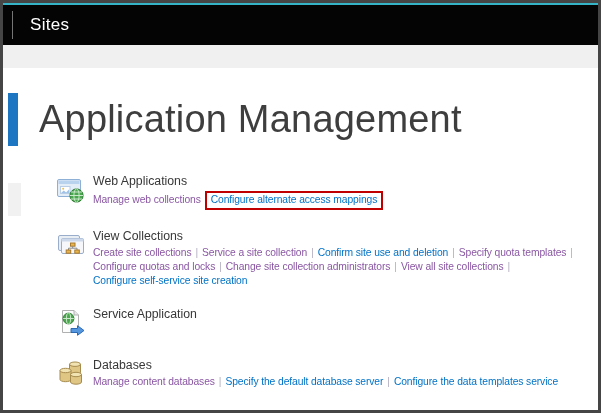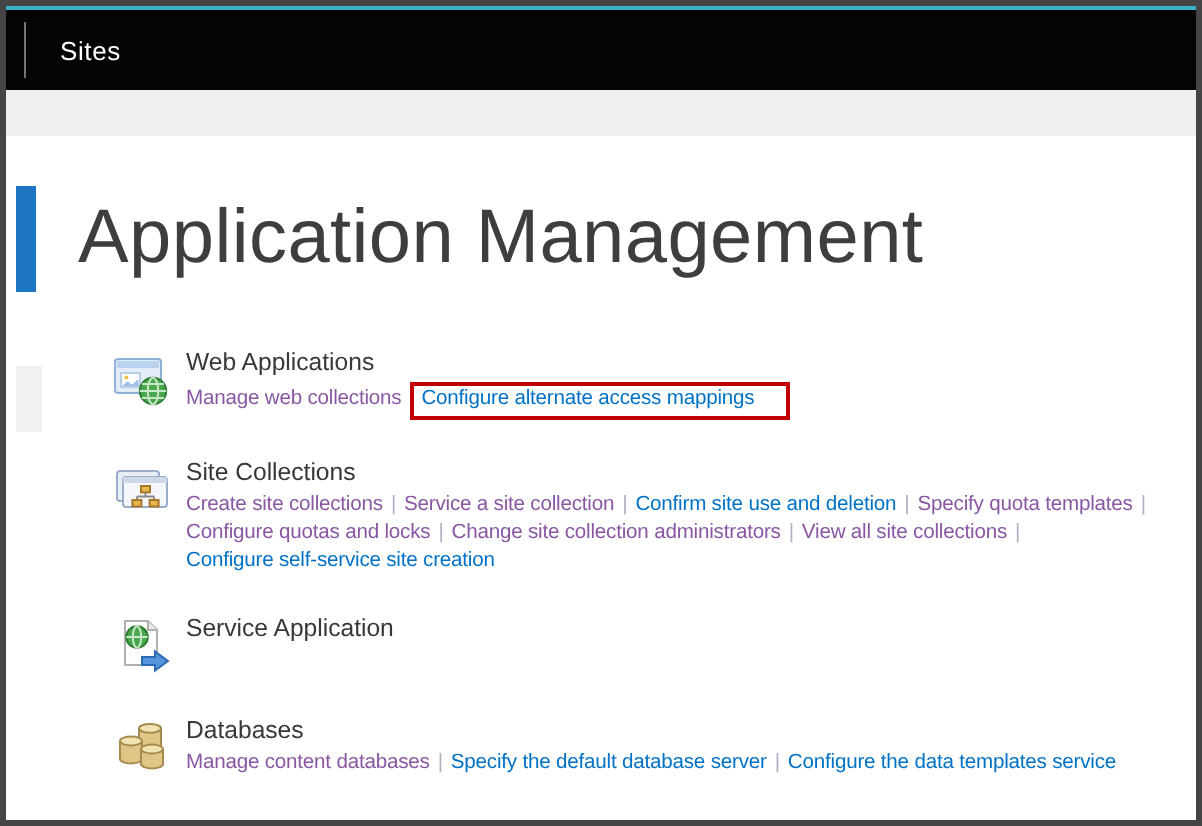--- a/index.html
+++ b/index.html
@@ -2,39 +2,39 @@
 <html><head>
 <meta charset="utf-8">
 <style>
   html,body{margin:0;padding:0;background:#fff;}
   body{font-family:"Liberation Sans","DejaVu Sans",sans-serif;}
   .frame{position:relative;width:601px;height:413px;box-sizing:border-box;
          border:3px solid #454545;background:#fff;overflow:hidden;}
   .teal-line{height:2px;background:#35b4c7;}
   .header-bar{position:relative;height:40px;background:#040404;display:flex;align-items:center;}
   .header-divider{position:absolute;left:9px;top:6px;width:1px;height:28px;background:rgba(255,255,255,.45);}
-  .header-title{color:#ffffff;font-size:13px;margin-left:27px;letter-spacing:.3px;}
+  .header-title{color:#ffffff;font-size:17px;margin-left:27px;letter-spacing:.3px;}
   .subbar{height:23px;background:#f0f0f0;}
   .accent-bar{position:absolute;left:5px;top:90px;width:10px;height:53px;background:#1d76c2;}
   .left-strip{position:absolute;left:5px;top:180px;width:13px;height:33px;background:#f1f1f1;}
   .page-title{position:absolute;left:36px;top:95px;margin:0;font-size:38px;font-weight:300;
               color:#3e3e3e;letter-spacing:.2px;white-space:nowrap;}
   .sections{position:absolute;left:52px;top:171px;right:3px;}
   .section{display:flex;margin-bottom:19px;justify-content:space-between;}
   .icon{width:32px;height:32px;flex:0 0 32px;margin-right:6px;margin-top:0;}
   .icon svg{display:block;}
   .section-body{flex:1;min-width:0;overflow:hidden;}
   .section-heading{font-size:12.3px;color:#383838;margin:0 0 3px 0;}
   .link-line{font-size:10.3px;line-height:14px;white-space:nowrap;letter-spacing:-0.1px;}
   a.link{text-decoration:none;cursor:pointer;}
   a.purple{color:#8a57a3;}
   a.blue{color:#0072c6;}
   a.und{text-decoration:underline;}
   .sep{color:#b3aec0;margin:0 4px;}
-  .red-box{display:inline-block;border:2px solid #c00000;padding:0 16px 1px 4px;margin-left:4px;}
+  .red-box{display:inline-block;border:2px solid #c00000;padding:0 4px 1px 4px;margin-left:4px;}
 </style>
 </head>
 <body>
 
 <div class="frame">
   <div class="teal-line"></div>
   <div class="header-bar">
     <div class="header-divider"></div>
     <span class="header-title">Sites</span>
   </div>
@@ -69,21 +69,21 @@
         <rect x="3.5" y="6.5" width="21" height="15" rx="1.5" fill="#e9eef5" stroke="#9aaecc"></rect>
         <rect x="6.5" y="9.5" width="22" height="15" rx="1.5" fill="#f5f7fa" stroke="#9aaecc"></rect>
         <rect x="6.5" y="9.5" width="22" height="3" fill="#cdd9ea"></rect>
         <rect x="15.5" y="14" width="4.5" height="3.2" fill="#e8b64c" stroke="#a8782a"></rect>
         <path d="M17.7 17.2 v2 M13.5 19.2 h8.5 M13.5 19.2 v1.8 M22 19.2 v1.8" stroke="#8a8a8a" fill="none"></path>
         <rect x="11.2" y="21" width="4.5" height="3.2" fill="#e8b64c" stroke="#a8782a"></rect>
         <rect x="19.8" y="21" width="4.5" height="3.2" fill="#e8b64c" stroke="#a8782a"></rect>
       </svg>
         </span>
         <div class="section-body">
-          <div class="section-heading">Site Collections</div>
+          <div class="section-heading">View Collections</div>
           <div class="link-line"><a class="link purple">Create site collections</a><span class="sep">|</span><a class="link purple">Service a site collection</a><span class="sep">|</span><a class="link blue">Confirm site use and deletion</a><span class="sep">|</span><a class="link purple">Specify quota templates</a><span class="sep">|</span></div>
           <div class="link-line"><a class="link purple">Configure quotas and locks</a><span class="sep">|</span><a class="link purple">Change site collection administrators</a><span class="sep">|</span><a class="link purple">View all site collections</a><span class="sep">|</span></div>
           <div class="link-line"><a class="link blue">Configure self-service site creation</a></div>
         </div>
       </div>
       <div class="section">
         <span class="icon">
           <svg viewBox="0 0 32 32" width="32" height="32">
         <path d="M7.5 3.5 h11.5 l4.5 4.5 v17.5 h-16 z" fill="#fdfdfd" stroke="#b0b0b0"></path>
         <path d="M19 3.5 v4.5 h4.5" fill="#e9e9e9" stroke="#b0b0b0"></path>

